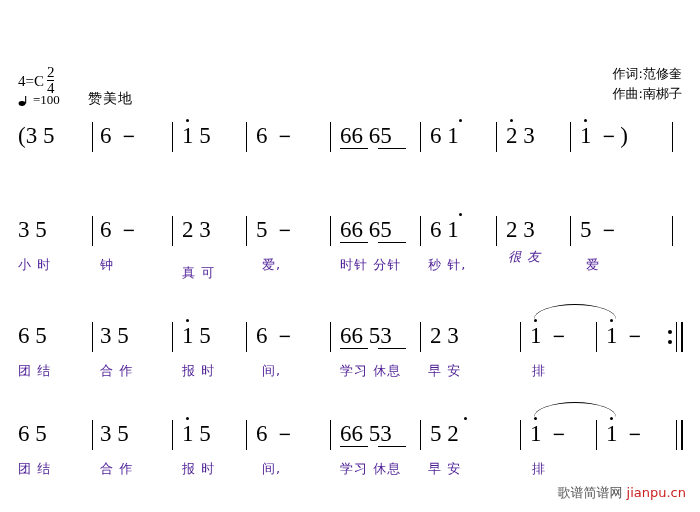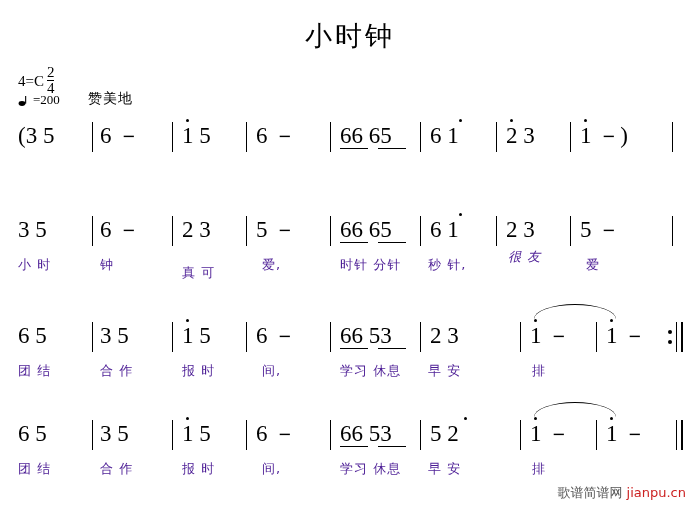--- a/index.html
+++ b/index.html
@@ -124,42 +124,45 @@
     margin-left:7px;
   }
   .wm-cn{color:#555;}
   .wm-url{color:#cc2222;}
 </style>
 </head>
 <body>
 
 <div class="sheet">
 
-  <div class="title">小时钟</div>
 
   <div class="keyblock">
     <span class="eq">4=C</span>
     <span class="frac">
       <span class="num">2</span>
       <span class="den">4</span>
     </span>
   </div>
 
   <div class="tempo">
     <span class="noteglyph">
       <svg width="12" height="12" viewBox="0 0 12 12">
         <ellipse cx="4" cy="8.5" rx="3.4" ry="2.4" fill="#000"></ellipse>
         <rect x="7.1" y="1" width="1.1" height="7.6" fill="#000"></rect>
       </svg>
     </span>
-    <span>=200</span>
+    <span>=100</span>
   </div>
 
   <div class="expr">赞美地</div>
 
+  <div class="credits">
+    <div>作词:范修奎</div>
+    <div>作曲:南梆子</div>
+  </div>
 
   <div class="line" style="top:122px;">
     <div class="notes">
       <div class="cell" style="left:18px;top:2px;">(3  5</div>
       <div class="bar" style="left:92px;top:0px;"></div>
       <div class="cell" style="left:100px;top:2px;">6  －</div>
       <div class="bar" style="left:172px;top:0px;"></div>
       <div class="cell" style="left:182px;top:2px;">1  5</div>
       <div class="dot" style="left:186px;top:-3px;"></div>
       <div class="bar" style="left:246px;top:0px;"></div>

